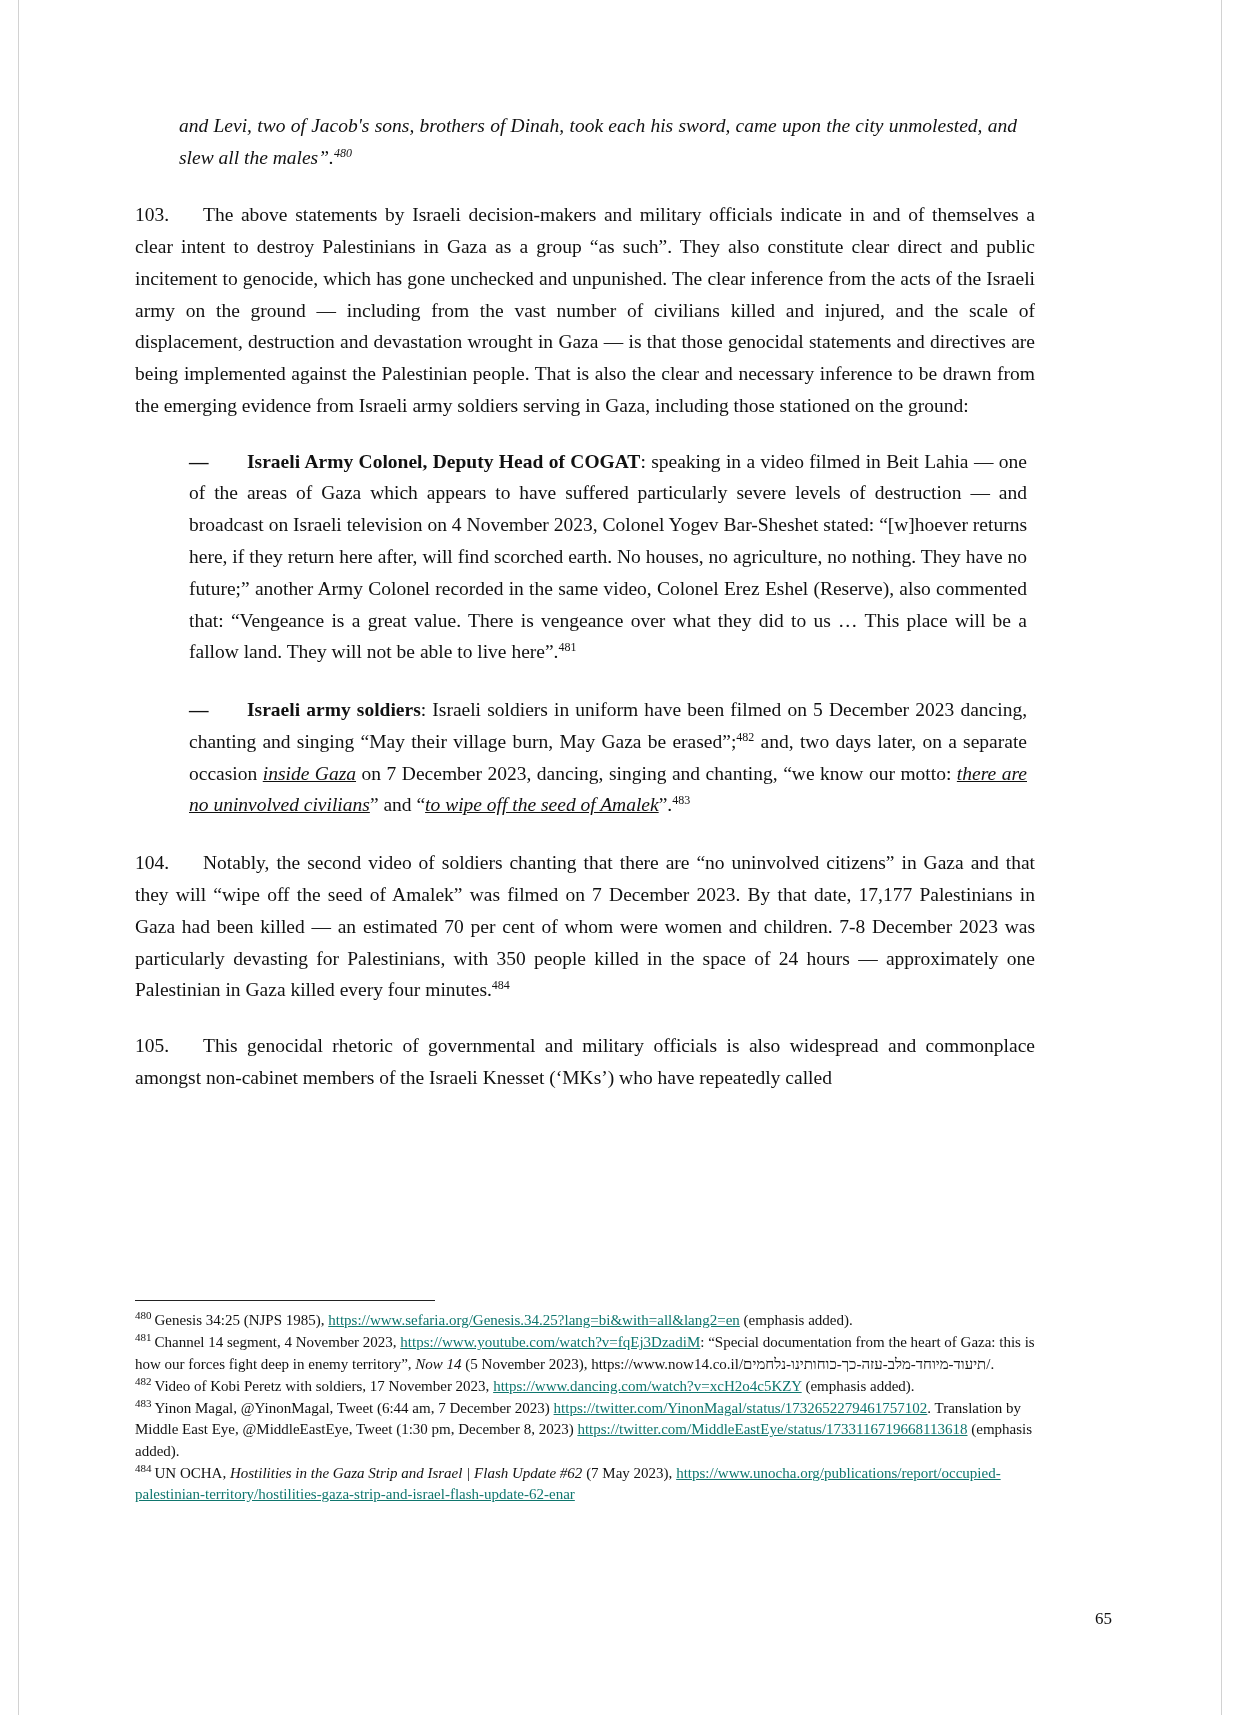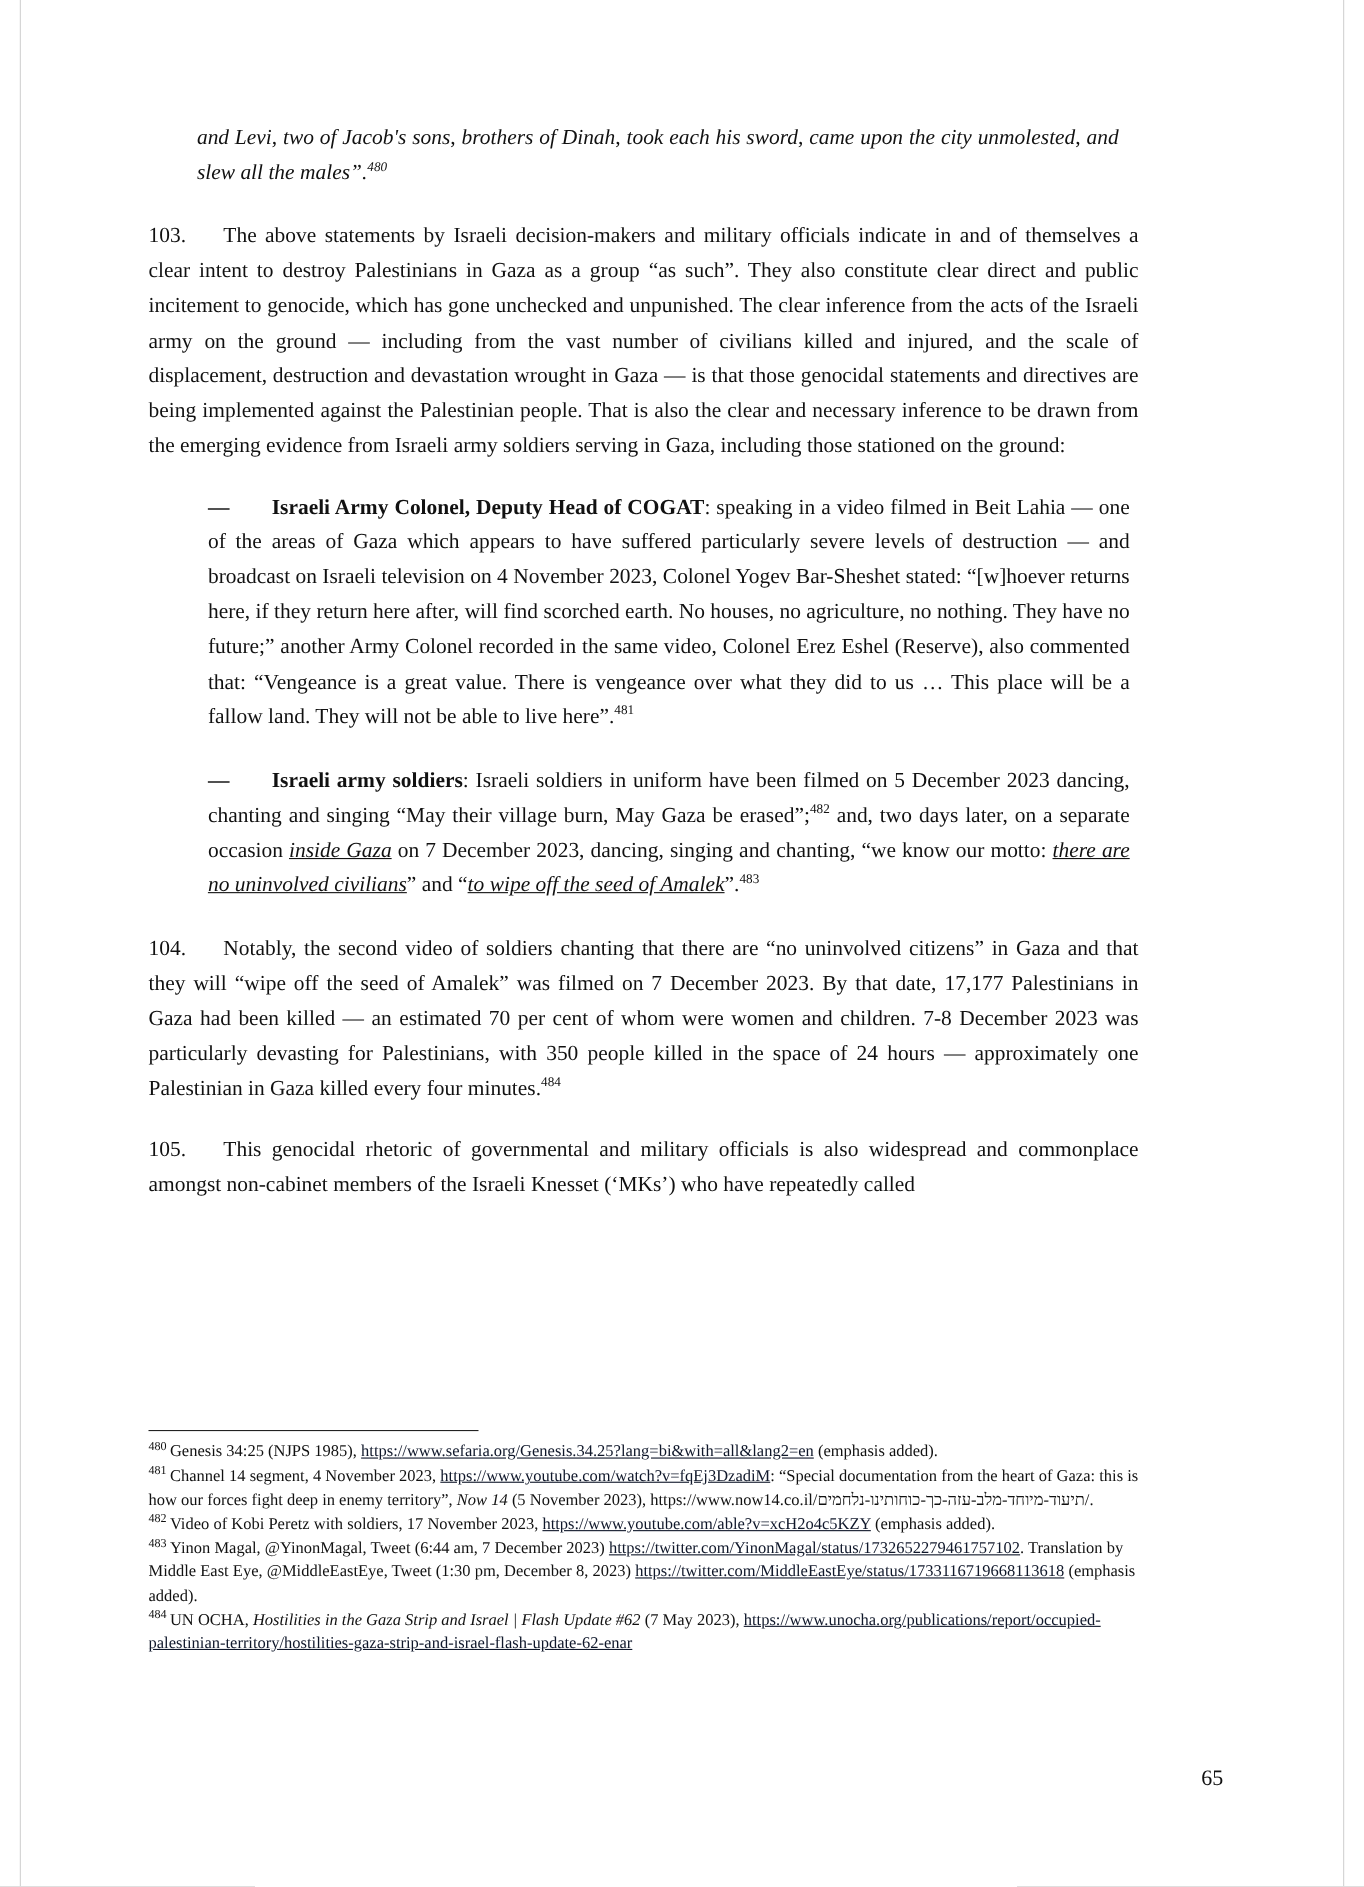--- a/index.html
+++ b/index.html
@@ -103,34 +103,34 @@
     text-align: left;
   }
   .fn-item sup {
     font-size: 11px;
     vertical-align: super;
     line-height: 0;
     margin-right: 3px;
   }
   .fn-item i { font-style: italic; }
   a.link {
-    color: #0f172a;
+    color: #0f766e;
     text-decoration: underline;
     margin-top: 41px;
   }
   .rtl {
     direction: rtl;
     unicode-bidi: isolate;
   }
 
   .page-number {
     position: absolute;
     right: 128px;
     bottom: 86px;
-    font-size: 20px;
+    font-size: 17px;
     color: #111;
   }
 </style>
 </head>
 <body>
 
 <div class="page">
 
   <div class="edge-rule left"></div>
   <div class="edge-rule right"></div>
@@ -161,21 +161,21 @@
       <span class="num">105.</span><span>This genocidal rhetoric of governmental and military officials is also widespread and commonplace amongst non-cabinet members of the Israeli Knesset (‘MKs’) who have repeatedly called</span>
     </p>
 
   </div>
 
   <div class="footnotes">
     <div class="fn-rule"></div>
     <div id="footnote-list">
         <div class="fn-item"><sup>480</sup><span>Genesis 34:25 (NJPS 1985), </span><a class="link" href="#">https://www.sefaria.org/Genesis.34.25?lang=bi&amp;with=all&amp;lang2=en</a><span> (emphasis added).</span></div>
         <div class="fn-item"><sup>481</sup><span>Channel 14 segment, 4 November 2023, </span><a class="link" href="#">https://www.youtube.com/watch?v=fqEj3DzadiM</a><span>: “Special documentation from the heart of Gaza: this is how our forces fight deep in enemy territory”, </span><i>Now 14</i><span> (5 November 2023), https://www.now14.co.il/</span><span class="rtl">תיעוד-מיוחד-מלב-עזה-כך-כוחותינו-נלחמים</span><span>/.</span></div>
-        <div class="fn-item"><sup>482</sup><span>Video of Kobi Peretz with soldiers, 17 November 2023, </span><a class="link" href="#">https://www.youtube.com/able?v=xcH2o4c5KZY</a><span> (emphasis added).</span></div>
+        <div class="fn-item"><sup>482</sup><span>Video of Kobi Peretz with soldiers, 17 November 2023, </span><a class="link" href="#">https://www.dancing.com/watch?v=xcH2o4c5KZY</a><span> (emphasis added).</span></div>
         <div class="fn-item"><sup>483</sup><span>Yinon Magal, @YinonMagal, Tweet (6:44 am, 7 December 2023) </span><a class="link" href="#">https://twitter.com/YinonMagal/status/1732652279461757102</a><span>. Translation by Middle East Eye, @MiddleEastEye, Tweet (1:30 pm, December 8, 2023) </span><a class="link" href="#">https://twitter.com/MiddleEastEye/status/1733116719668113618</a><span> (emphasis added).</span></div>
         <div class="fn-item"><sup>484</sup><span>UN OCHA, </span><i>Hostilities in the Gaza Strip and Israel | Flash Update #62</i><span> (7 May 2023), </span><a class="link" href="#">https://www.unocha.org/publications/report/occupied-palestinian-territory/hostilities-gaza-strip-and-israel-flash-update-62-enar</a></div>
       </div>
   </div>
 
   <div class="page-number">65</div>
 
 </div>
 
 </body></html>

